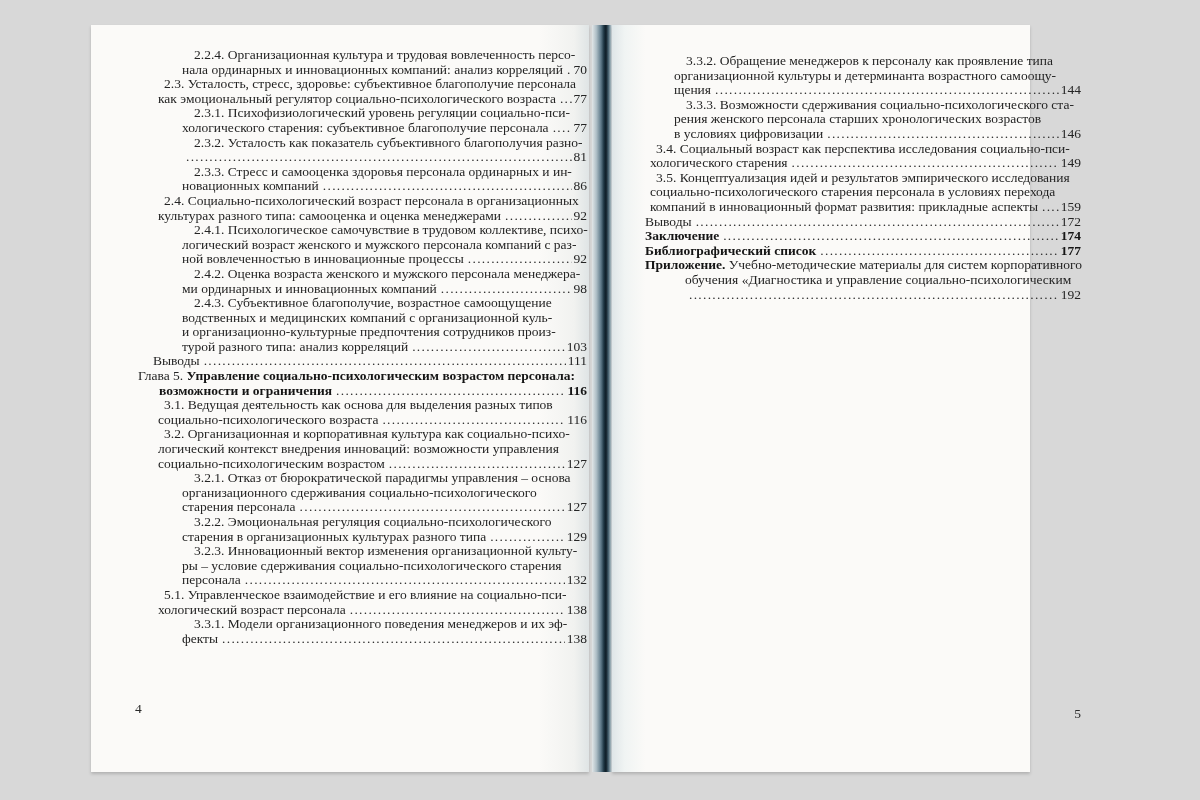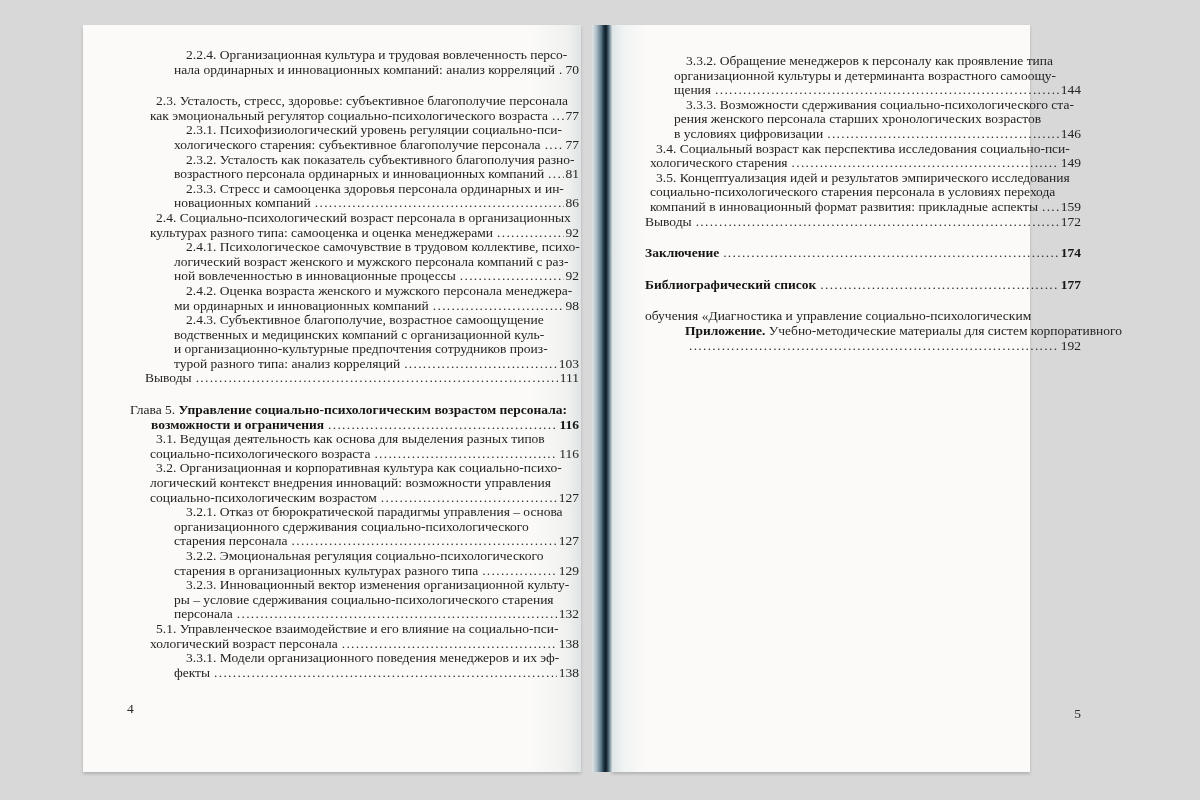--- a/index.html
+++ b/index.html
@@ -15,21 +15,21 @@
     font-family:"Liberation Serif","DejaVu Serif",serif;
     color:var(--ink);
   }
   .book{
     position:absolute;left:83px;top:25px;width:1032px;height:747px;
   }
   .paper{
     position:absolute;top:0;height:747px;background:var(--paper);
   }
   .paper.left{
-    left:0;width:498px;
+    left:8px;width:498px;
     background:linear-gradient(to right,#fbfaf8 0%,#fbfaf8 90%,#f1f2f0 97%,#dfe4e5 100%);
     box-shadow:0 2px 3px rgba(0,0,0,0.18);
     padding-left:44px;
   }
   .paper.right{
     left:529px;width:418px;
     background:linear-gradient(to right,#dfe6e8 0%,#f0f4f3 3%,#fbfaf8 8%,#fbfaf8 100%);
     box-shadow:0 2px 3px rgba(0,0,0,0.18);
   }
   .spine{
@@ -37,21 +37,21 @@
     background:linear-gradient(to right,#e2e7e8 0%,#aebec6 22%,#5d7888 45%,#1a323f 60%,#0e1c26 70%,#46616f 82%,#9fb2bb 93%,#e5e9ea 100%);
   }
   .toc{
     position:absolute;top:23px;width:434px;
     font-size:13.5px;line-height:14.6px;
     text-align:left;
   }
   .toc.left-col{left:62px;}
   .toc.right-col{left:33px;top:29px;width:436px;}
   .entry{margin:0;}
-  .entry.gap{margin-top:17px;}
+  .entry.gap{}
   .line{display:block;white-space:nowrap;}
   .line.last{display:flex;align-items:baseline;}
   .lvl2 .line:first-child{padding-left:11px;}
   .lvl2 .line:not(:first-child){padding-left:5px;}
   .lvl3 .line:first-child{padding-left:41px;}
   .lvl3 .line:not(:first-child){padding-left:29px;}
   .chapter .line:first-child{margin-left:-15px;}
   .chapter .line:not(:first-child){padding-left:6px;}
   .appendix .line:not(:first-child){padding-left:40px;}
   .b{font-weight:bold;color:#151515;}
@@ -94,21 +94,20 @@
           <div class="line"><span class="txt"><span>2.3.1. Психофизиологический уровень регуляции социально-пси-</span></span></div>
           <div class="line last">
             <span class="txt"><span>хологического старения: субъективное благополучие персонала</span></span>
             <span class="dots">........................................................................................................................................................................................................</span>
             <span class="pg">77</span>
           </div>
         </div>
         <div class="entry lvl3">
           <div class="line"><span class="txt"><span>2.3.2. Усталость как показатель субъективного благополучия разно-</span></span></div>
           <div class="line last">
-            <span class="txt"><span>возрастного персонала ординарных и инновационных компаний</span></span>
             <span class="dots">........................................................................................................................................................................................................</span>
             <span class="pg">81</span>
           </div>
         </div>
         <div class="entry lvl3">
           <div class="line"><span class="txt"><span>2.3.3. Стресс и самооценка здоровья персонала ординарных и ин-</span></span></div>
           <div class="line last">
             <span class="txt"><span>новационных компаний</span></span>
             <span class="dots">........................................................................................................................................................................................................</span>
             <span class="pg">86</span>
@@ -279,22 +278,22 @@
           </div>
         </div>
         <div class="entry back gap">
           <div class="line last">
             <span class="txt"><span class="b">Библиографический список</span></span>
             <span class="dots">........................................................................................................................................................................................................</span>
             <span class="pg b">177</span>
           </div>
         </div>
         <div class="entry appendix gap">
+          <div class="line"><span class="txt"><span class="b">Приложение. </span><span>Учебно-методические материалы для систем корпоративного</span></span></div>
           <div class="line"><span class="txt"><span>обучения «Диагностика и управление социально-психологическим</span></span></div>
-          <div class="line"><span class="txt"><span class="b">Приложение. </span><span>Учебно-методические материалы для систем корпоративного</span></span></div>
           <div class="line last">
             <span class="dots">........................................................................................................................................................................................................</span>
             <span class="pg">192</span>
           </div>
         </div>
       </div>
     <div class="folio right-folio">5</div>
   </div>
 </div>
 

